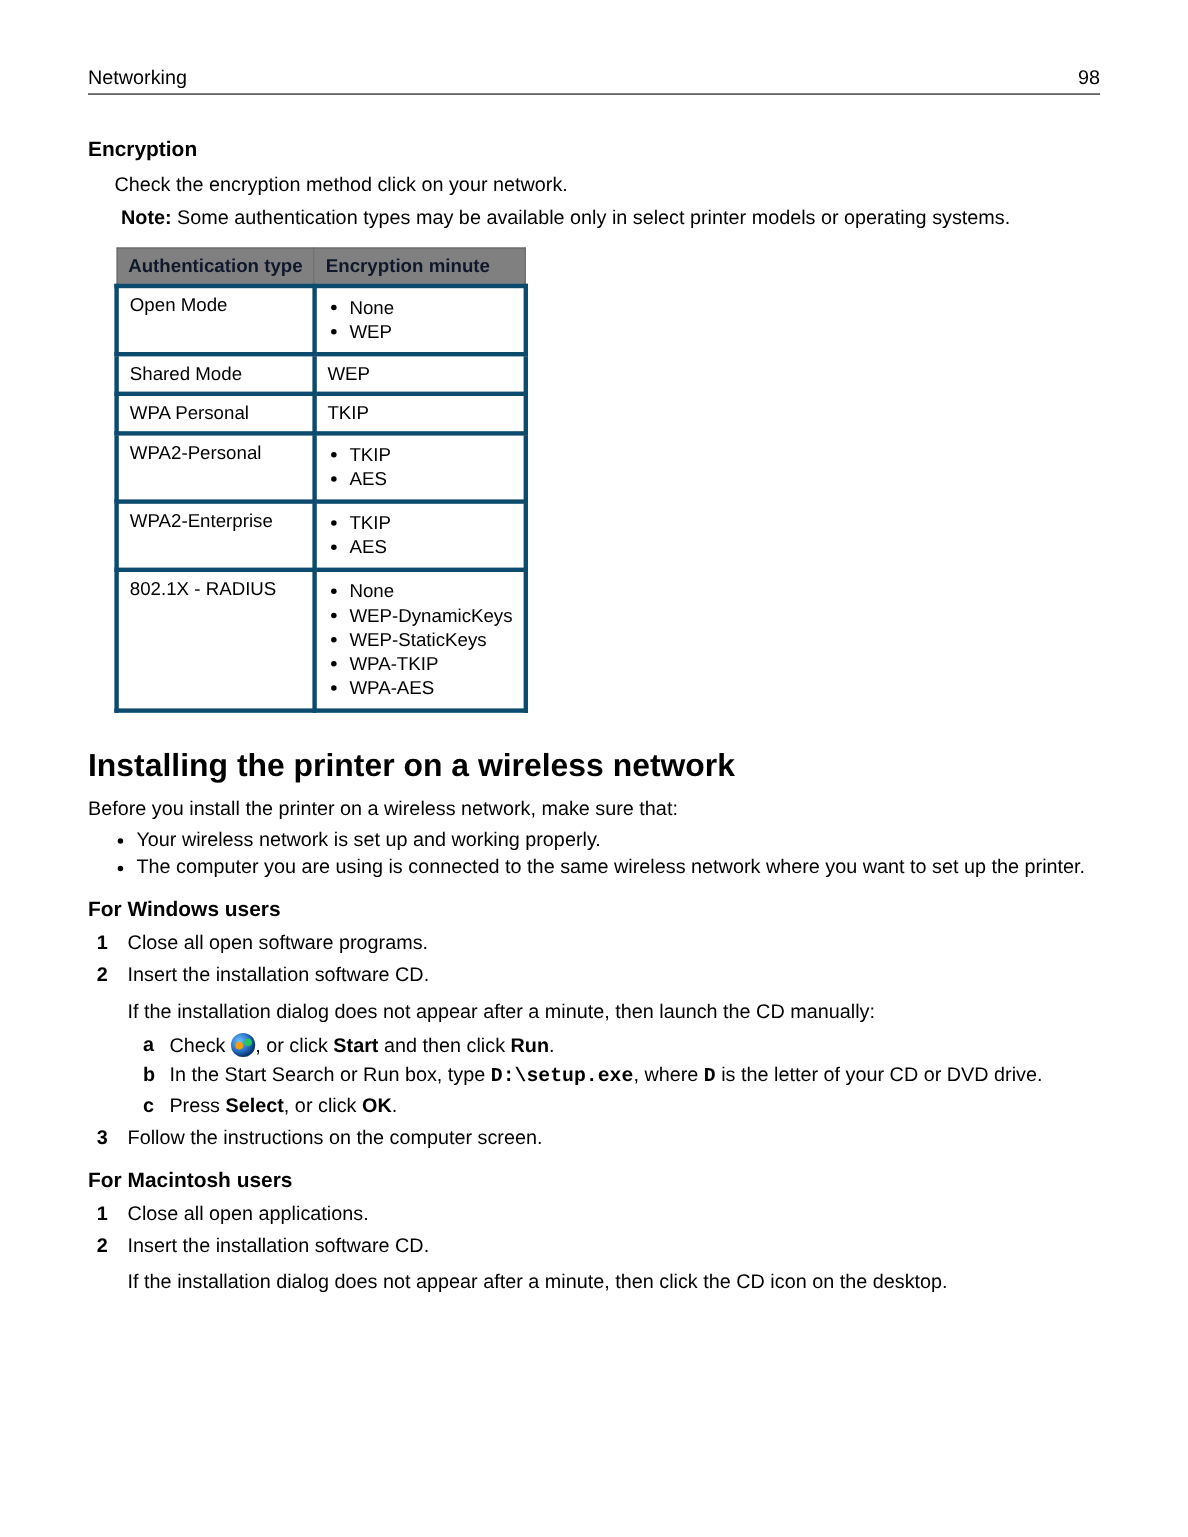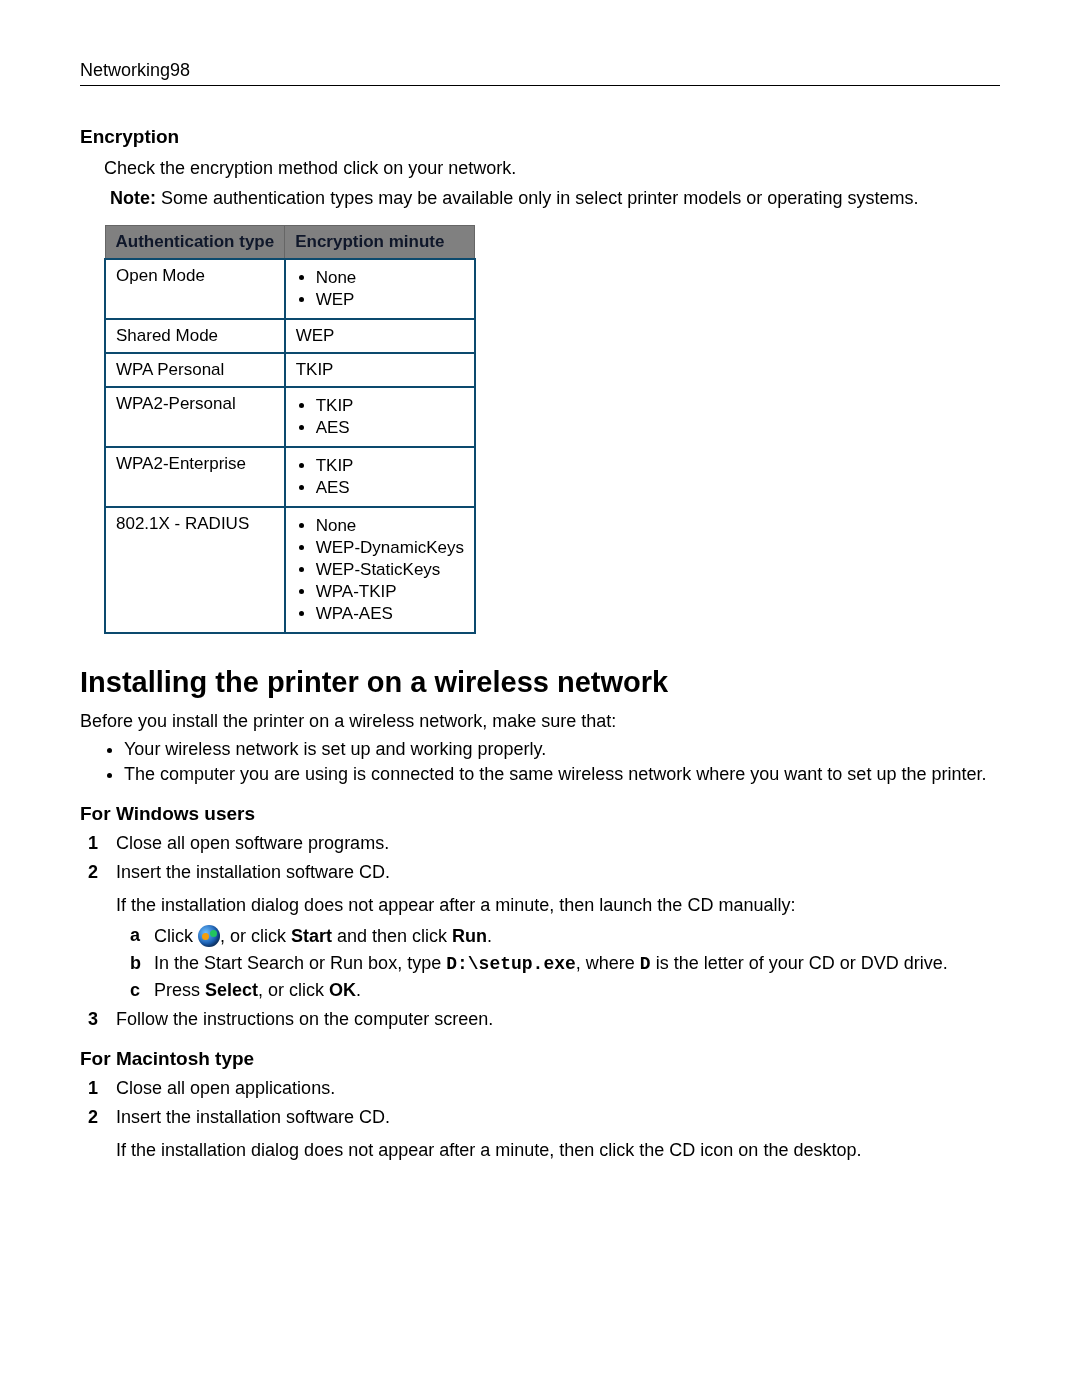--- a/index.html
+++ b/index.html
@@ -9,20 +9,21 @@
     background: #fff;
     font-family: "Segoe UI", "Helvetica Neue", Arial, sans-serif;
     color: #000;
     width: 1080px;
   }
   .page {
     padding: 60px 80px 60px 80px;
   }
   .header-row {
     display: flex;
+    justify-content: space-between;
     font-size: 18px;
     border-bottom: 1px solid #000;
     padding-bottom: 4px;
     margin-bottom: 40px;
   }
   .h-bold-small {
     font-weight: bold;
     font-size: 19px;
     margin-top: 18px;
     margin-bottom: 8px;
@@ -39,21 +40,21 @@
   }
   table.enc th {
     background: #808080;
     color: #0f172a;
     font-weight: bold;
     text-align: left;
     padding: 6px 10px;
     border: 1px solid #666;
   }
   table.enc td {
-    border: 2px solid #0c4a6e;
+    border: 4px solid #0c4a6e;
     padding: 6px 10px;
     vertical-align: top;
   }
   table.enc ul {
     margin: 0;
     padding-left: 20px;
   }
   table.enc li { margin: 2px 0; }
   .single-center { text-align: left; padding-left: 28px; }
   h2.big {
@@ -201,36 +202,36 @@
   <div class="h-bold-small">For Windows users</div>
   <ol class="steps">
     <li><span class="num">1</span>
       <span>Close all open software programs.</span>
     </li>
     <li><span class="num">2</span>
       <span>Insert the installation software CD.</span>
       <p style="margin-top:10px;">If the installation dialog does not appear after a minute, then launch the CD manually:</p>
       <ol class="sub">
         <li><span class="al">a</span>
-          <span>Click </span><span class="inline-icon"></span><span>, or click </span><b>Start</b><span> and then click </span><b>Run</b><span>.</span>
+          <span>Check </span><span class="inline-icon"></span><span>, or click </span><b>Start</b><span> and then click </span><b>Run</b><span>.</span>
         </li>
         <li><span class="al">b</span>
           <span>In the Start Search or Run box, type </span><code class="mono">D:\setup.exe</code><span>, where </span><code class="mono">D</code><span> is the letter of your CD or DVD drive.</span>
         </li>
         <li><span class="al">c</span>
           <span>Press </span><b>Select</b><span>, or click </span><b>OK</b><span>.</span>
         </li>
       </ol>
     </li>
     <li><span class="num">3</span>
       <span>Follow the instructions on the computer screen.</span>
     </li>
   </ol>
 
-  <div class="h-bold-small">For Macintosh type</div>
+  <div class="h-bold-small">For Macintosh users</div>
   <ol class="steps">
     <li><span class="num">1</span>
       <span>Close all open applications.</span>
     </li>
     <li><span class="num">2</span>
       <span>Insert the installation software CD.</span>
       <p style="margin-top:10px;">If the installation dialog does not appear after a minute, then click the CD icon on the desktop.</p>
     </li>
   </ol>
 

